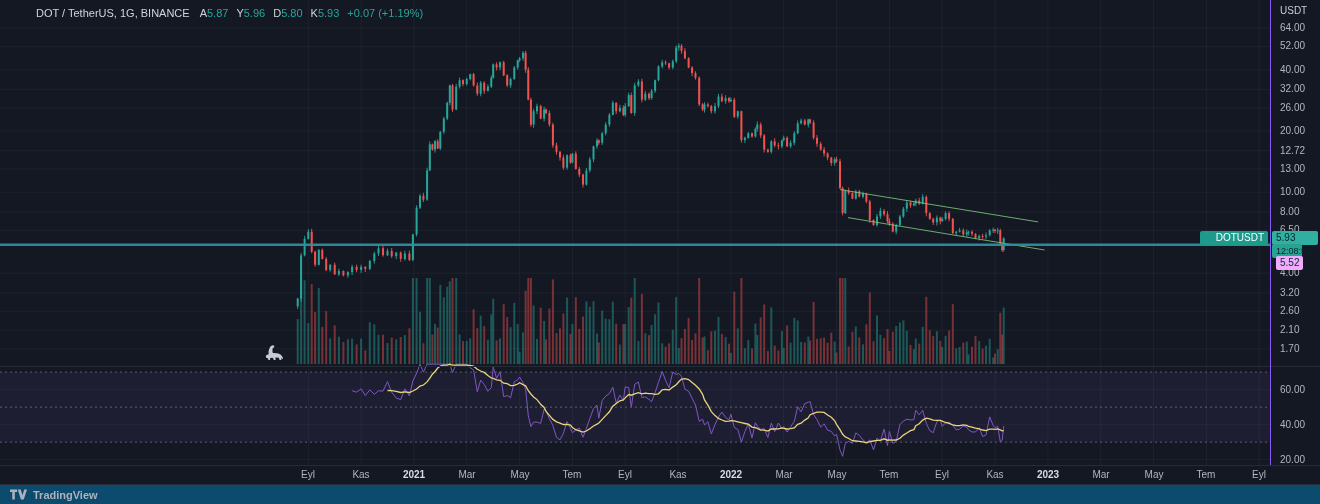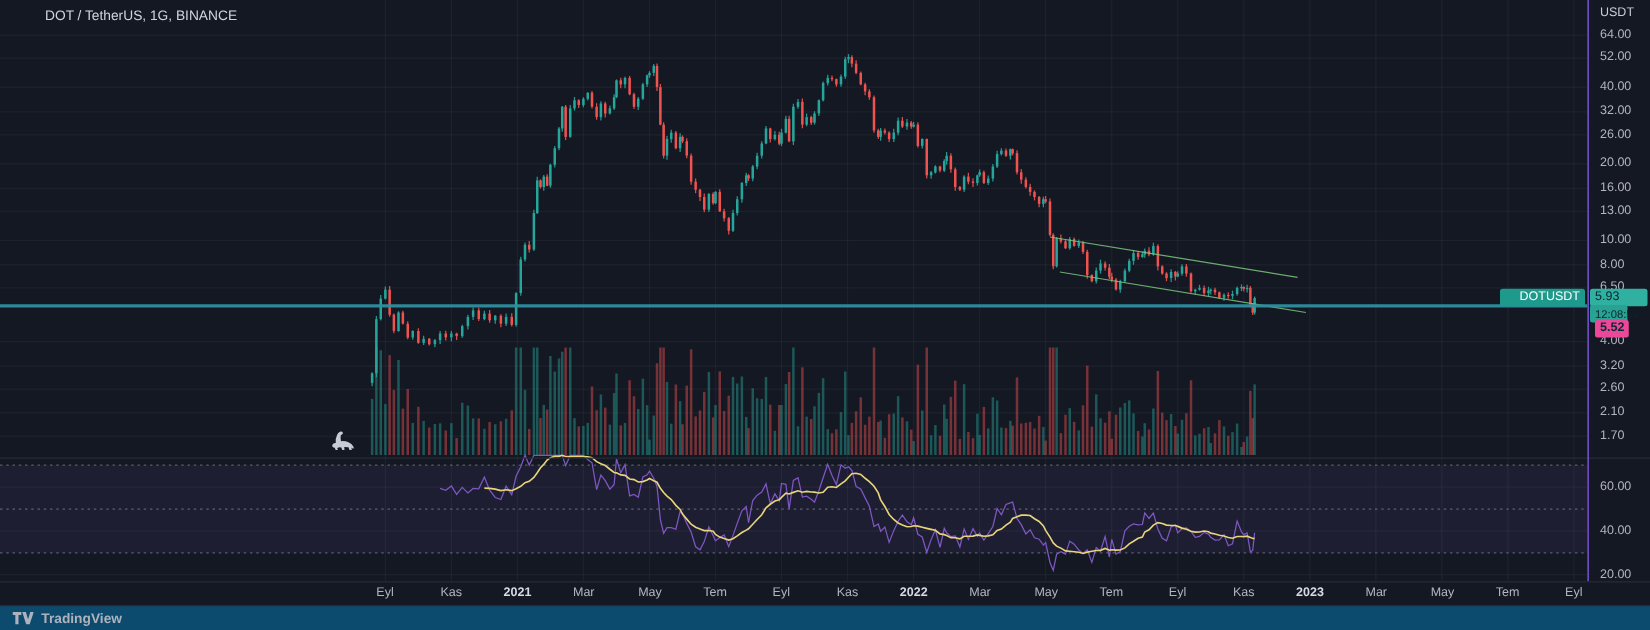--- a/index.html
+++ b/index.html
@@ -28,21 +28,21 @@
   .axis-cur { position:absolute; left:9px; top:5px; font-size:10px; color:#c9ccd5; }
   .ptick, .rtick { position:absolute; left:9px; font-size:10px; color:#b2b5be; }
 
   .badge {
     position:absolute; z-index:8; font-size:10px; line-height:12px;
     border-radius:2px; padding:1px 4px; white-space:nowrap;
   }
   .symbol-badge { right:52px; background:#1e9a8c; color:#ffffff;padding-left:16px; }
   .price-badge  { left:1272px; width:46px; background:#2fb0a1; color:#08262c; }
   .countdown-badge { left:1272px; width:30px; background:#29a294; color:#08262c; font-size:9px; }
-  .level-badge  { left:1276px; background:#ec4899; color:#0a2b33;font-weight:bold; }
+  .level-badge  { left:1276px; background:#f0abfc; color:#0a2b33; }
 
   .time-axis {
     position:absolute; left:0; top:465px; width:1320px; height:19px;
     border-top:1px solid #262b38; z-index:5;
   }
   .tlabel { position:absolute; top:3px; font-size:10px; color:#b2b5be; transform:translateX(-50%); }
   .tlabel.year { color:#d8dbe2; font-weight:bold; }
 
   .divider { position:absolute; left:0; top:366px; width:1320px; height:1px; background:#262b38; z-index:4; }
 
@@ -744,35 +744,42 @@
       <polyline points="352.1,390.7 356.6,392.2 361.1,388.8 365.3,395.5 369.8,389.9 374.3,394.3 378.5,390.8 383.0,391.1 387.5,381.6 391.7,392.2 396.2,398.0 400.7,399.6 404.9,388.9 409.4,395.8 412.9,380.8 416.6,373.4 420.0,364.2 423.4,372.1 427.1,364.2 429.8,364.2 432.4,364.2 435.0,364.2 437.7,364.2 440.3,364.2 443.8,364.2 447.2,364.2 449.8,364.2 452.5,372.4 456.2,364.3 459.6,364.2 463.0,364.2 466.7,364.2 470.2,367.7 473.6,370.2 477.3,391.7 480.7,380.1 484.2,384.5 487.9,391.3 491.3,387.6 493.2,367.1 496.6,378.3 500.0,371.7 503.7,396.7 507.2,395.5 510.6,397.8 514.3,381.6 517.7,379.8 519.6,377.0 523.0,382.6 525.6,389.2 528.3,415.7 530.9,426.6 533.6,422.1 537.0,422.1 540.7,423.4 544.1,409.2 546.0,410.8 549.4,418.7 552.9,425.6 556.5,437.4 560.0,439.8 563.4,433.3 567.1,421.6 570.5,428.4 572.4,432.7 575.8,430.1 579.3,428.0 583.0,437.3 586.4,428.3 589.8,418.7 593.5,408.6 597.0,405.2 598.8,418.2 602.2,400.4 605.7,396.1 609.4,393.6 612.8,387.1 616.2,403.0 619.9,395.1 623.4,400.5 625.2,386.8 628.7,387.5 631.3,407.1 634.7,384.3 638.4,382.1 641.9,397.6 645.3,396.9 649.0,399.4 651.6,401.7 655.1,392.6 658.5,382.2 662.2,371.5 665.6,380.4 669.1,387.7 672.8,371.9 676.2,374.6 678.8,373.4 681.5,376.3 684.9,389.2 688.6,391.2 692.1,398.3 695.5,405.0 699.2,421.3 702.6,419.2 704.5,425.0 707.9,421.7 711.3,433.9 715.0,424.5 718.5,417.0 721.9,412.1 725.6,417.5 729.0,419.8 730.9,414.2 734.3,427.4 737.8,429.6 741.4,441.9 744.9,431.7 748.3,423.8 752.0,437.9 755.4,422.7 757.3,426.2 760.7,429.3 764.2,428.7 767.9,437.5 771.3,423.2 774.7,431.6 778.4,423.0 781.9,429.0 783.7,426.3 787.1,432.1 790.6,426.9 794.3,421.2 797.7,406.8 801.1,411.8 804.8,403.6 808.3,402.3 810.1,401.6 813.6,414.7 817.0,419.7 820.7,427.1 824.1,423.8 827.6,430.2 831.3,431.4 834.7,436.1 836.5,434.1 840.0,450.0 842.6,456.3 845.3,443.4 848.7,441.3 852.4,443.3 855.8,432.9 859.3,435.3 863.0,440.0 866.4,442.8 869.8,439.9 873.5,449.9 877.0,438.1 880.4,440.9 884.1,429.2 887.5,445.6 889.4,431.5 892.8,443.3 896.2,441.3 899.9,424.7 903.4,421.0 906.8,419.2 910.5,419.9 913.9,419.6 915.8,410.3 919.2,414.8 922.7,410.4 926.3,423.3 929.8,430.7 933.2,432.7 936.9,421.6 940.3,420.0 942.2,426.3 945.6,422.9 949.1,422.3 952.8,425.2 956.2,429.9 959.6,429.1 963.3,425.9 966.8,427.3 968.6,429.9 972.0,432.0 975.5,431.9 979.2,427.7 982.6,436.6 986.0,435.0 989.7,416.9 993.2,425.5 995.0,427.7 997.7,426.3 1000.3,441.7 1002.2,440.1 1003.7,426.2" fill="none" stroke="#7e57c2" stroke-width="1"></polyline>
       <polyline points="387.5,390.5 391.7,390.7 396.2,391.3 400.7,392.5 404.9,391.8 409.4,392.5 412.9,391.0 416.6,389.0 420.0,386.1 423.4,385.0 427.1,381.9 429.8,378.2 432.4,374.2 435.0,371.5 437.7,368.0 440.3,366.1 443.8,365.1 447.2,365.1 449.8,364.2 452.5,365.2 456.2,365.2 459.6,365.2 463.0,365.2 466.7,365.2 470.2,365.5 473.6,366.2 477.3,369.3 480.7,371.0 484.2,372.4 487.9,375.4 491.3,378.0 493.2,378.3 496.6,379.9 500.0,380.3 503.7,383.2 507.2,383.7 510.6,385.6 514.3,385.3 517.7,384.0 519.6,382.8 523.0,384.6 525.6,385.8 528.3,390.7 530.9,394.0 533.6,396.9 537.0,399.6 540.7,404.3 544.1,407.5 546.0,411.3 549.4,415.3 552.9,419.4 556.5,421.8 560.0,423.2 563.4,424.5 567.1,424.4 570.5,425.0 572.4,427.6 575.8,429.7 579.3,430.8 583.0,432.1 586.4,431.0 589.8,428.7 593.5,426.0 597.0,424.1 598.8,423.0 602.2,419.4 605.7,415.6 609.4,411.8 612.8,406.2 616.2,403.4 619.9,400.8 623.4,399.9 625.2,397.9 628.7,394.5 631.3,395.2 634.7,393.9 638.4,392.6 641.9,393.8 645.3,393.1 649.0,393.6 651.6,393.7 655.1,394.4 658.5,393.8 662.2,389.8 665.6,389.4 669.1,390.0 672.8,387.1 676.2,384.7 678.8,381.8 681.5,379.0 684.9,378.6 688.6,379.6 692.1,382.6 695.5,385.3 699.2,389.0 702.6,394.3 704.5,399.9 707.9,405.2 711.3,411.6 715.0,415.6 718.5,418.4 721.9,420.0 725.6,421.4 729.0,421.2 730.9,420.6 734.3,420.9 737.8,421.8 741.4,422.7 744.9,423.5 748.3,424.2 752.0,427.1 755.4,427.7 757.3,428.4 760.7,430.1 764.2,430.2 767.9,431.1 771.3,429.0 774.7,429.0 778.4,428.9 781.9,427.9 783.7,428.3 787.1,429.0 790.6,428.7 794.3,427.9 797.7,424.4 801.1,423.2 804.8,420.1 808.3,417.8 810.1,414.7 813.6,413.4 817.0,412.1 820.7,412.1 824.1,412.4 827.6,415.0 831.3,417.2 834.7,420.8 836.5,424.3 840.0,429.7 842.6,434.3 845.3,436.9 848.7,438.5 852.4,440.7 855.8,441.0 859.3,441.4 863.0,441.8 866.4,442.8 869.8,441.7 873.5,441.0 877.0,440.4 880.4,440.3 884.1,438.8 887.5,440.2 889.4,439.8 892.8,440.1 896.2,440.0 899.9,438.3 903.4,435.1 906.8,433.0 910.5,430.6 913.9,429.6 915.8,425.6 919.2,423.8 922.7,420.1 926.3,418.1 929.8,418.8 933.2,420.1 936.9,420.4 940.3,420.4 942.2,421.1 945.6,422.5 949.1,423.4 952.8,425.0 956.2,425.7 959.6,425.6 963.3,424.8 966.8,425.4 968.6,426.5 972.0,427.2 975.5,428.2 979.2,428.8 982.6,430.0 986.0,430.6 989.7,429.2 993.2,429.2 995.0,429.3 997.7,428.9 1000.3,429.9 1002.2,430.8 1003.7,430.7" fill="none" stroke="#e8d47a" stroke-width="1.3"></polyline>
     </g>
     <line x1="840.0" y1="189.6" x2="1038.1" y2="221.9" stroke="#7bc77e" stroke-width="1" stroke-opacity="0.85"></line>
     <line x1="847.9" y1="217.6" x2="1044.7" y2="250.0" stroke="#7bc77e" stroke-width="1" stroke-opacity="0.85"></line>
     <line x1="0" y1="244.7" x2="1270" y2="244.7" stroke="#2e8fa0" stroke-width="2.5" stroke-opacity="0.95"></line>
   </svg>
 
 <div class="legend">
   <span>DOT / TetherUS, 1G, BINANCE</span>
+  <span class="vals">
+    <span><span class="lbl">A</span><span class="val">5.87</span></span>
+    <span><span class="lbl">Y</span><span class="val">5.96</span></span>
+    <span><span class="lbl">D</span><span class="val">5.80</span></span>
+    <span><span class="lbl">K</span><span class="val">5.93</span></span>
+    <span class="change">+0.07 (+1.19%)</span>
+  </span>
 </div>
 
 <svg class="dino" width="24" height="19" viewBox="0 0 24 19">
   <path fill="#d7dbe4" opacity="0.92" d="M5.5 17 L4.8 15.2 Q2.6 15 2.8 13.2 Q3 11.6 5 11.4 L5.6 11.4 Q5.2 7.6 6.8 4.6 Q7.6 3 9 2.4 Q10.6 1.8 11.2 3 Q11.6 3.8 10.8 4.4 L9.6 5.2 Q9.2 7.8 9.8 10 Q12.6 9.6 15.4 10.6 Q18.6 11.8 19.8 14.4 Q20.4 15.8 19.4 16 L18.2 15 L18.4 17 L16.6 17 L15.8 14.8 L12.4 14.6 L12.6 17 L10.8 17 L10 14.9 Q8 14.6 6.9 15.3 L7.2 17 Z"></path>
 </svg>
 
 <div class="price-axis" id="price-axis">
   <div class="axis-cur">USDT</div>
 <div class="ptick" style="top: 22px;">64.00</div>
     <div class="ptick" style="top: 40px;">52.00</div>
     <div class="ptick" style="top: 64px;">40.00</div>
     <div class="ptick" style="top: 83px;">32.00</div>
     <div class="ptick" style="top: 102px;">26.00</div>
     <div class="ptick" style="top: 125px;">20.00</div>
-    <div class="ptick" style="top: 145px;">16.00</div>
+    <div class="ptick" style="top: 145px;">12.72</div>
     <div class="ptick" style="top: 163px;">13.00</div>
     <div class="ptick" style="top: 186px;">10.00</div>
     <div class="ptick" style="top: 206px;">8.00</div>
     <div class="ptick" style="top: 224px;">6.50</div>
     <div class="ptick" style="top: 267px;">4.00</div>
     <div class="ptick" style="top: 287px;">3.20</div>
     <div class="ptick" style="top: 305px;">2.60</div>
     <div class="ptick" style="top: 324px;">2.10</div>
     <div class="ptick" style="top: 343px;">1.70</div>
     <div class="rtick" style="top: 384px;">60.00</div>

